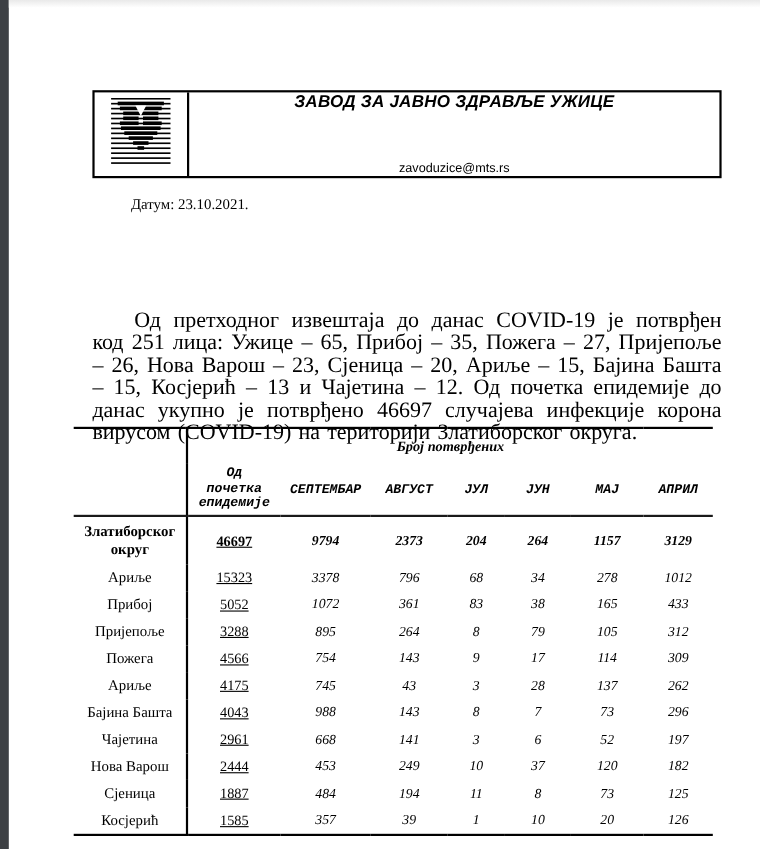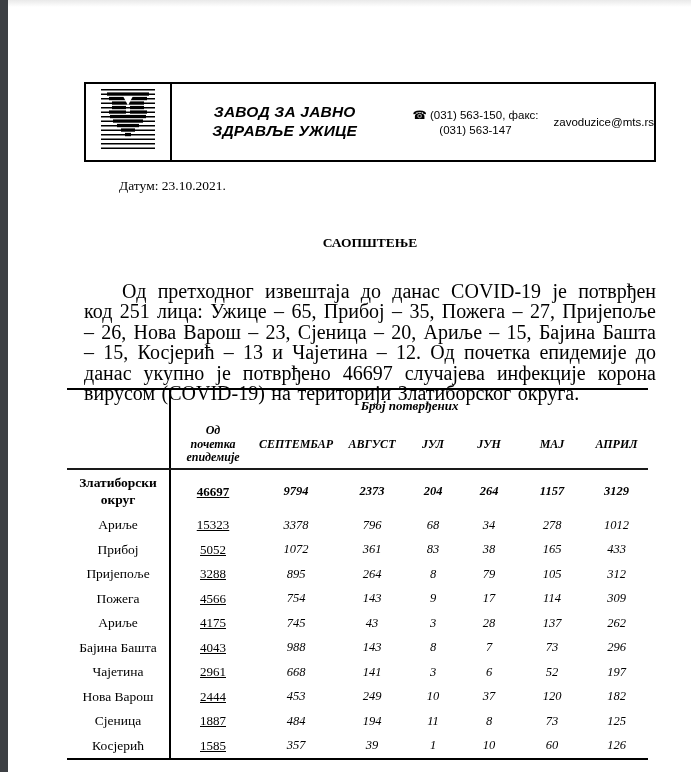--- a/index.html
+++ b/index.html
@@ -22,21 +22,21 @@
   
   .letterhead {
     position: absolute; left: 76px; top: 82px; width: 568px; height: 76px;
     border: 2px solid #000; display: flex; background: #fff;
   }
   .logo-cell {
     width: 84px; border-right: 2px solid #000; display: flex;
     align-items: center; justify-content: center;
   }
   .lh-text {
-    flex: 1; display: flex; align-items: center;
+    flex: 1; display: flex; flex-direction: column; align-items: center;
     justify-content: space-between; font-family: "Liberation Sans", sans-serif;
     line-height: 1.22; text-align: center;
   }
   .org-name { font-size: 15.5px; font-weight: bold; font-style: italic; letter-spacing: 0.2px; }
   .lh-line { font-size: 11.5px; margin-top: 1px; }
 
   
   .date-line { position: absolute; left: 111px; top: 178px; font-size: 13.5px; }
   .doc-title {
     position: absolute; left: 76px; top: 235px; width: 572px;
@@ -51,21 +51,21 @@
 
   
   .covid-table {
     position: absolute; left: 59px; top: 388px;
     border-collapse: collapse; table-layout: fixed; width: 581px;
     border-top: 2px solid #000;
   }
   .covid-table td { padding: 0 2px; text-align: center; vertical-align: middle; }
   .name-col { border-right: 2px solid #000; }
   tr.span-header td { height: 31px; font-weight: bold; font-style: italic; font-size: 13px; }
-  tr.sub-header td { height: 47px; font-weight: bold; font-style: italic; font-size: 12px; }
+  tr.sub-header td { height: 47px; font-weight: bold; font-style: italic; font-size: 12px; font-family: Liberation Mono, monospace; }
   td.epi-head { white-space: pre-line; line-height: 1.15; font-size: 12.5px; }
   .hdr-sep { border-bottom: 2.5px solid #1a1a1a; }
   tr.total-row td { height: 43px; font-weight: bold; }
   tr.total-row .row-name { font-size: 13.5px; line-height: 1.25; }
   tr.data-row td { height: 24.5px; }
   .row-name { font-size: 13.5px; }
   .v-epi { font-size: 13px; text-decoration: underline; }
   .v-month { font-size: 12.5px; font-style: italic; }
   tr.last-row td { border-bottom: 2.5px solid #000; }
 </style>
@@ -110,31 +110,26 @@
             <rect x="17" y="34.9" width="22" height="3.3"></rect>
             <rect x="21" y="39.4" width="14" height="3.3"></rect>
             <rect x="25" y="43.9" width="6" height="3.3"></rect>
           </g>
           <polygon points="23,7 33,7 28,16.5" fill="#fff"></polygon>
         </svg>
       </span>
     </div>
     <div class="lh-text">
       <div class="org-name">ЗАВОД ЗА ЈАВНО ЗДРАВЉЕ УЖИЦЕ</div>
-      <div class="lh-line">
-        <span>☎</span>
-        <span>(031) 563-150, факс: (031) 563-147</span>
-      </div>
       <div class="lh-line">zavoduzice@mts.rs</div>
     </div>
   </div>
 
   <div class="date-line">Датум: 23.10.2021.</div>
 
-  <div class="doc-title">САОПШТЕЊЕ</div>
 
   <p class="doc-paragraph">Од претходног извештаја до данас COVID-19 је потврђен код 251 лица: Ужице – 65, Прибој – 35, Пожега – 27, Пријепоље – 26, Нова Варош – 23, Сјеница – 20, Ариље – 15, Бајина Башта – 15, Косјерић – 13 и Чајетина – 12. Од почетка епидемије до данас укупно је потврђено 46697 случајева инфекције корона вирусом (COVID-19) на територији Златиборског округа.</p>
 
   <table class="covid-table">
     <colgroup>
       <col style="width:103px">
         <col style="width:85px">
         <col style="width:82px">
         <col style="width:70px">
       <col style="width:52px">
@@ -153,21 +148,21 @@
 епидемије</td>
         <td class="hdr-sep">СЕПТЕМБАР</td>
         <td class="hdr-sep">АВГУСТ</td>
         <td class="hdr-sep">ЈУЛ</td>
         <td class="hdr-sep">ЈУН</td>
         <td class="hdr-sep">МАЈ</td>
         <td class="hdr-sep">АПРИЛ</td>
       </tr>
 
       <tr class="total-row">
-        <td class="name-col row-name">Златиборски округ</td>
+        <td class="name-col row-name">Златиборског округ</td>
         <td class="v-epi">46697</td>
         <td class="v-month">9794</td>
         <td class="v-month">2373</td>
         <td class="v-month">204</td>
         <td class="v-month">264</td>
         <td class="v-month">1157</td>
         <td class="v-month">3129</td>
       </tr>
 
       <tr class="data-row">
@@ -260,19 +255,19 @@
         <td class="v-month">73</td>
         <td class="v-month">125</td>
       </tr>
       <tr class="data-row last-row">
         <td class="name-col row-name">Косјерић</td>
         <td class="v-epi">1585</td>
         <td class="v-month">357</td>
         <td class="v-month">39</td>
         <td class="v-month">1</td>
         <td class="v-month">10</td>
-        <td class="v-month">60</td>
+        <td class="v-month">20</td>
         <td class="v-month">126</td>
       </tr>
     </tbody>
   </table>
 
 </div>
 
 </body></html>

